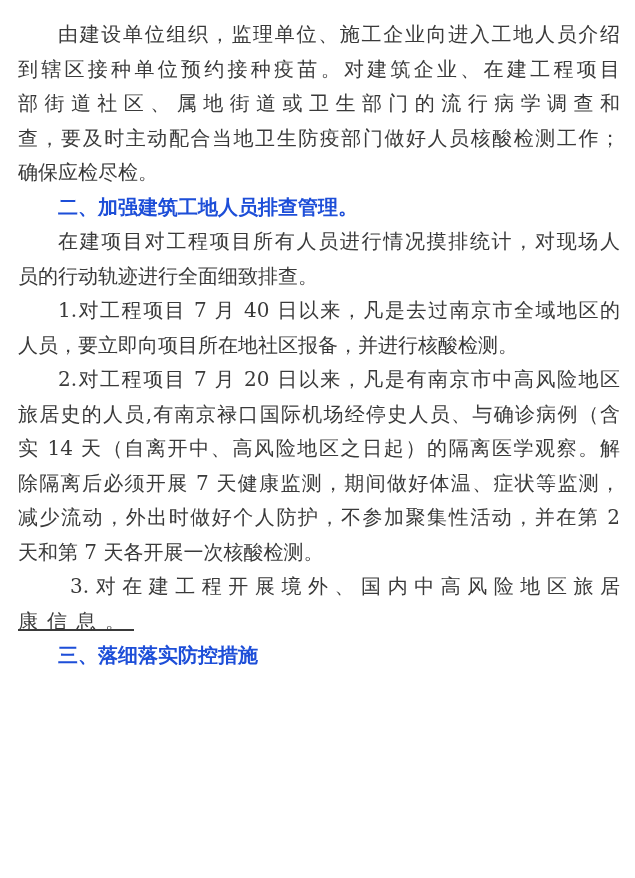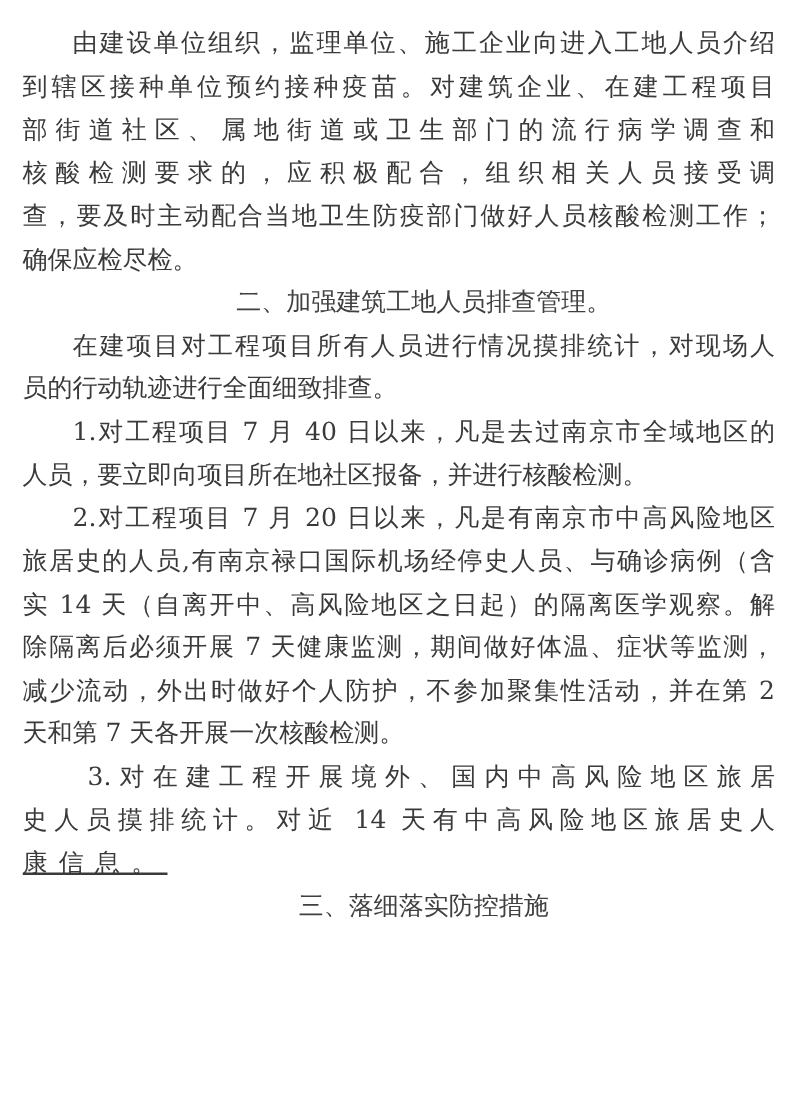--- a/index.html
+++ b/index.html
@@ -33,47 +33,44 @@
     text-align-last: justify;
     text-justify: inter-character;
   }
   
   .i { text-indent: 2em; }
   
   .i3 { text-indent: 2.6em; }
   
   .h {
     font-family: "DejaVu Sans", "Liberation Sans", sans-serif;
-    font-weight: 400;
-    color: #404040;
-    text-align: center;
+    font-weight: 700;
+    color: #1d4ed8;
   }
   
   .trk { letter-spacing: 0.45em; text-decoration: underline; }
 </style>
 </head>
 <body>
 
 <main>
   <div id="doc">
       <div class="line j i">由建设单位组织，监理单位、施工企业向进入工地人员介绍</div>
       <div class="line j">到辖区接种单位预约接种疫苗。对建筑企业、在建工程项目</div>
       <div class="line j">部街道社区、属地街道或卫生部门的流行病学调查和</div>
-      <div class="line j">核酸检测要求的，应积极配合，组织相关人员接受调</div>
       <div class="line j">查，要及时主动配合当地卫生防疫部门做好人员核酸检测工作；</div>
       <div class="line">确保应检尽检。</div>
       <div class="line h i">二、加强建筑工地人员排查管理。</div>
       <div class="line j i">在建项目对工程项目所有人员进行情况摸排统计，对现场人</div>
       <div class="line">员的行动轨迹进行全面细致排查。</div>
       <div class="line j i">1.对工程项目 7 月 40 日以来，凡是去过南京市全域地区的</div>
       <div class="line">人员，要立即向项目所在地社区报备，并进行核酸检测。</div>
       <div class="line j i">2.对工程项目 7 月 20 日以来，凡是有南京市中高风险地区</div>
       <div class="line j">旅居史的人员,有南京禄口国际机场经停史人员、与确诊病例（含</div>
       <div class="line j">实 14 天（自离开中、高风险地区之日起）的隔离医学观察。解</div>
       <div class="line j">除隔离后必须开展 7 天健康监测，期间做好体温、症状等监测，</div>
       <div class="line j">减少流动，外出时做好个人防护，不参加聚集性活动，并在第 2</div>
       <div class="line">天和第 7 天各开展一次核酸检测。</div>
       <div class="line j i3">3.对在建工程开展境外、国内中高风险地区旅居</div>
-      <div class="line j">史人员摸排统计。对近 14 天有中高风险地区旅居史人</div>
       <div class="line trk">康信息。</div>
       <div class="line h i">三、落细落实防控措施</div>
     </div>
 </main>
 
 </body></html>

